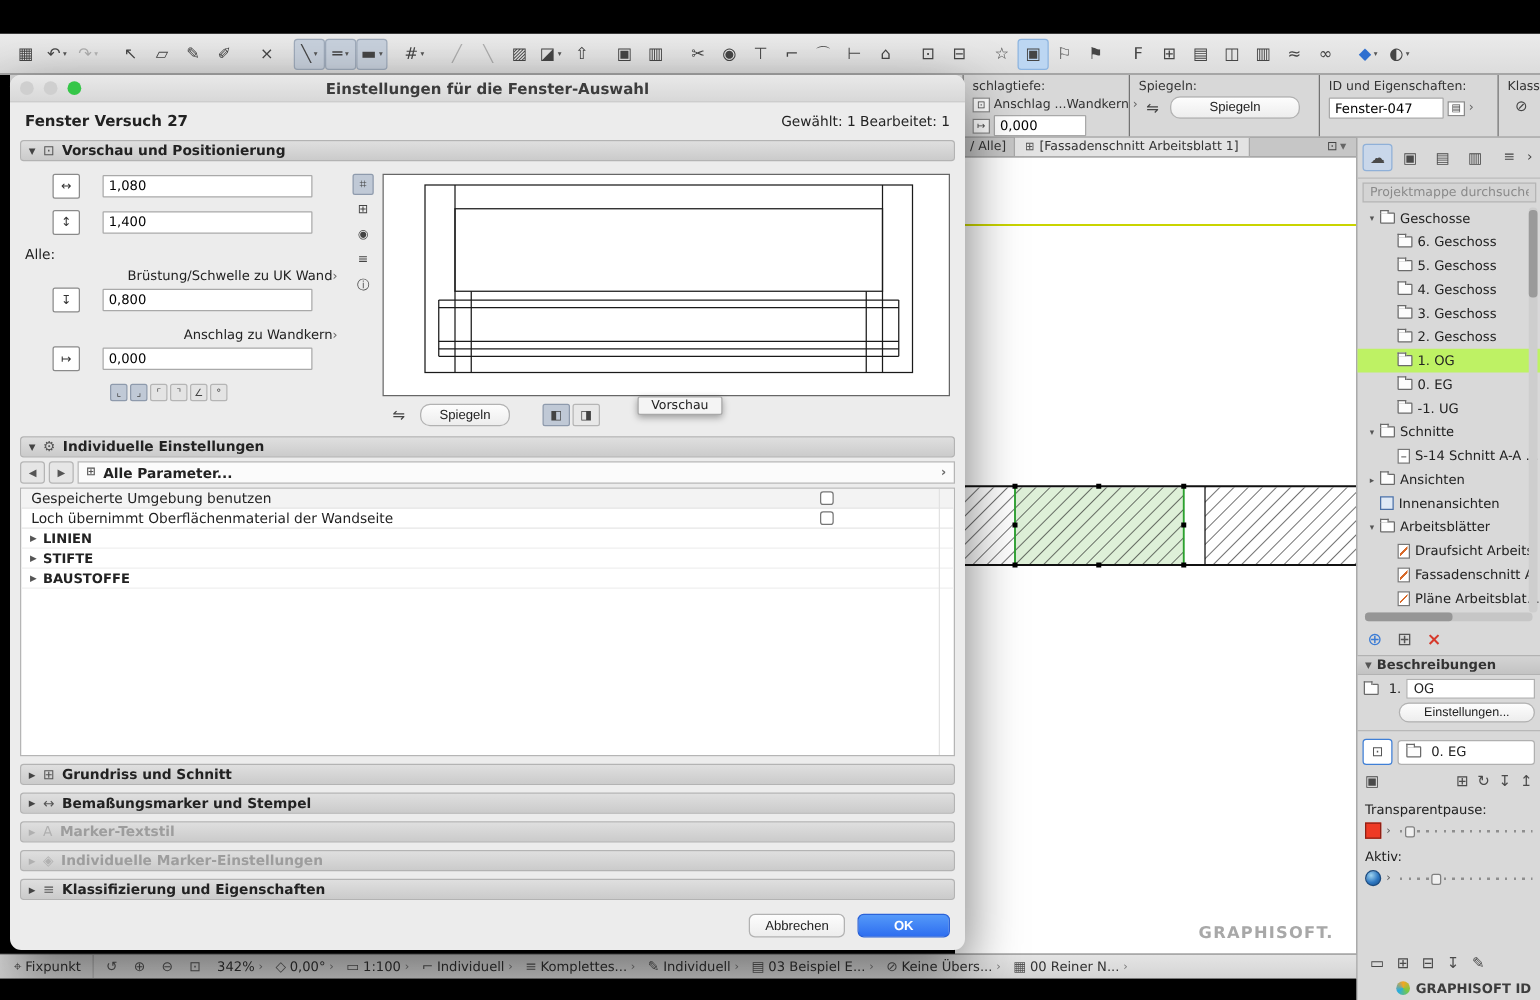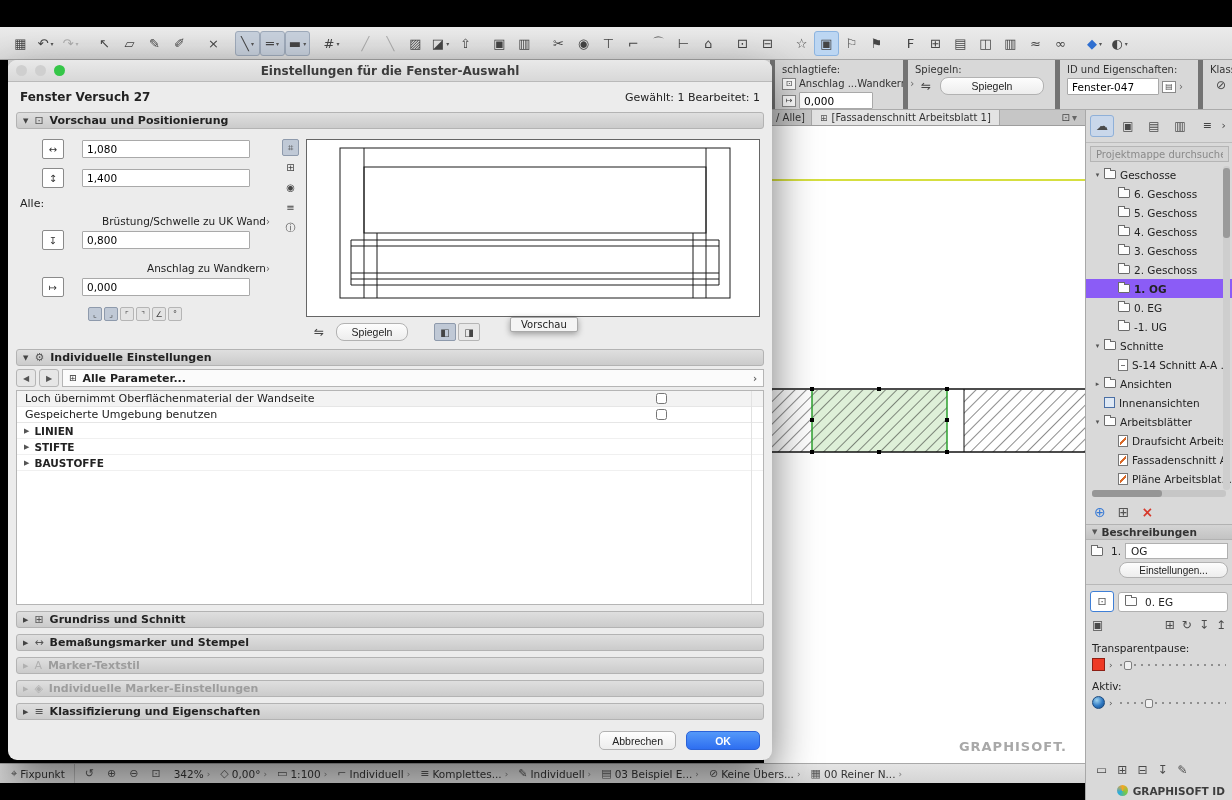--- a/index.html
+++ b/index.html
@@ -14,21 +14,21 @@
   .tb-btn.sel{background:#c7d0dc;border:1px solid #9fabbb}
   .tb-btn.selb{background:#bcd6f2;border:1px solid #8cb4e0}
   .tb-btn.dis{opacity:.35}
   .tb-btn.blue{color:#2f6fd0}
   .tb-chev{font-size:6px;color:#555;margin-left:2px}
   .tb-chev:empty{display:none}
 
   
   .infobar{position:absolute;left:8px;top:60px;right:0;height:50px;background:#d8d8d8;border-bottom:1px solid #ababab;display:flex;font-size:10px;color:#333}
   .ib-spacer{width:762px;flex:none}
-  .ib-col{padding:3px 7px;border-left:5px solid #737373;flex:none}
+  .ib-col{padding:3px 7px;border-left:1px solid #737373;flex:none}
   .ib-label{height:13px;line-height:13px;white-space:nowrap}
   .ib-opt{display:flex;align-items:center;gap:3px;height:15px;white-space:nowrap}
   .ib-mini{width:14px;height:12px;border:1px solid #8a8a8a;background:#fff;font-size:8px;display:flex;align-items:center;justify-content:center;color:#444;flex:none}
   .chev{color:#666;font-size:10px}
   .ib-inprow{display:flex;align-items:center;gap:3px;margin-top:1px}
   .tinput{height:17px;border:1px solid #a9a9a9;background:#fff;font-size:10.5px;padding:0 4px;font-family:inherit;border-radius:1px}
   .ib-input{width:74px}
   .btn{height:18px;border:1px solid #b2b2b2;border-radius:8px;background:linear-gradient(#fdfdfd,#ededed);font-size:10.5px;display:inline-flex;align-items:center;justify-content:center;padding:0 12px;color:#222}
   .ib-col .btn{height:18px}
   .ib-idrow{display:flex;align-items:center;gap:3px;margin-top:2px}
@@ -51,21 +51,21 @@
   .sb-tabs{height:33px;display:flex;align-items:center;padding:0 4px;gap:2px;border-bottom:1px solid #bcbcbc}
   .sb-tab{width:24px;height:22px;display:flex;align-items:center;justify-content:center;border-radius:3px;font-size:12px;color:#4a4a4a}
   .sb-tab.sel{background:#c9d7ea;border:1px solid #8fb0d8}
   .sb-menu{margin-left:auto;font-size:11px;color:#444;padding:0 2px}
   .sb-exp{font-size:11px;color:#444;padding:0 2px}
   .sb-search{display:block;width:139px;margin:3px 4px;height:16px;border:1px solid #b5b5b5;background:#d4d4d4;font-size:10px;padding:0 5px;color:#444;font-family:inherit}
   .sb-search::placeholder{color:#8a8a8a}
   .tree{margin-top:1px}
   .tree-row{height:19px;display:flex;align-items:center;padding-left:6px;white-space:nowrap;overflow:hidden}
   .tree-row.ind1{padding-left:20px}
-  .tree-row.sel{background:#8b5cf6;font-weight:bold}
+  .tree-row.sel{background:#bef264;font-weight:normal}
   .tr-chev{width:11px;font-size:7px;color:#555;text-align:center;flex:none}
   .tr-ic{flex:none;margin:0 4px 0 1px}
   .ic-folder{width:12px;height:9px;border:1px solid #6b6b6b;border-radius:1px;background:#fdfdfd;position:relative}
   .ic-folder::before{content:"";position:absolute;top:-3px;left:-1px;width:5px;height:2px;border:1px solid #6b6b6b;border-bottom:none;background:#fdfdfd}
   .ic-section{width:10px;height:12px;border:1px solid #777;background:#fff;position:relative}
   .ic-section::after{content:"";position:absolute;left:2px;right:2px;top:5px;border-top:1px solid #777}
   .ic-view{width:11px;height:11px;border:1px solid #4a6fa5;background:#dfe9f5}
   .ic-ws{width:10px;height:12px;border:1px solid #777;background:#fff;position:relative}
   .ic-ws::after{content:"";position:absolute;inset:1px;background:linear-gradient(135deg,transparent 42%,#d86a2a 42%,#d86a2a 58%,transparent 58%)}
   .tr-lab{overflow:hidden;text-overflow:ellipsis}
@@ -853,26 +853,26 @@
         <span class="tab-ic">⊞</span>
         <span>Alle Parameter...</span>
         <span class="chev">›</span>
       </div>
     </div>
     <div class="params-box">
       <span>
         
       
           <div class="p-row">
-            <span>Loch übernimmt Oberflächenmaterial der Wandseite</span>
+            <span>Gespeicherte Umgebung benutzen</span>
             <input type="checkbox" class="p-check" style="">
           </div>
         
           <div class="p-row">
-            <span>Gespeicherte Umgebung benutzen</span>
+            <span>Loch übernimmt Oberflächenmaterial der Wandseite</span>
             <input type="checkbox" class="p-check" style="">
           </div>
         </span>
       <span>
         
       
           <div class="g-row">
             <span class="g-tri">▶</span>
             <span>LINIEN</span>
           </div>

